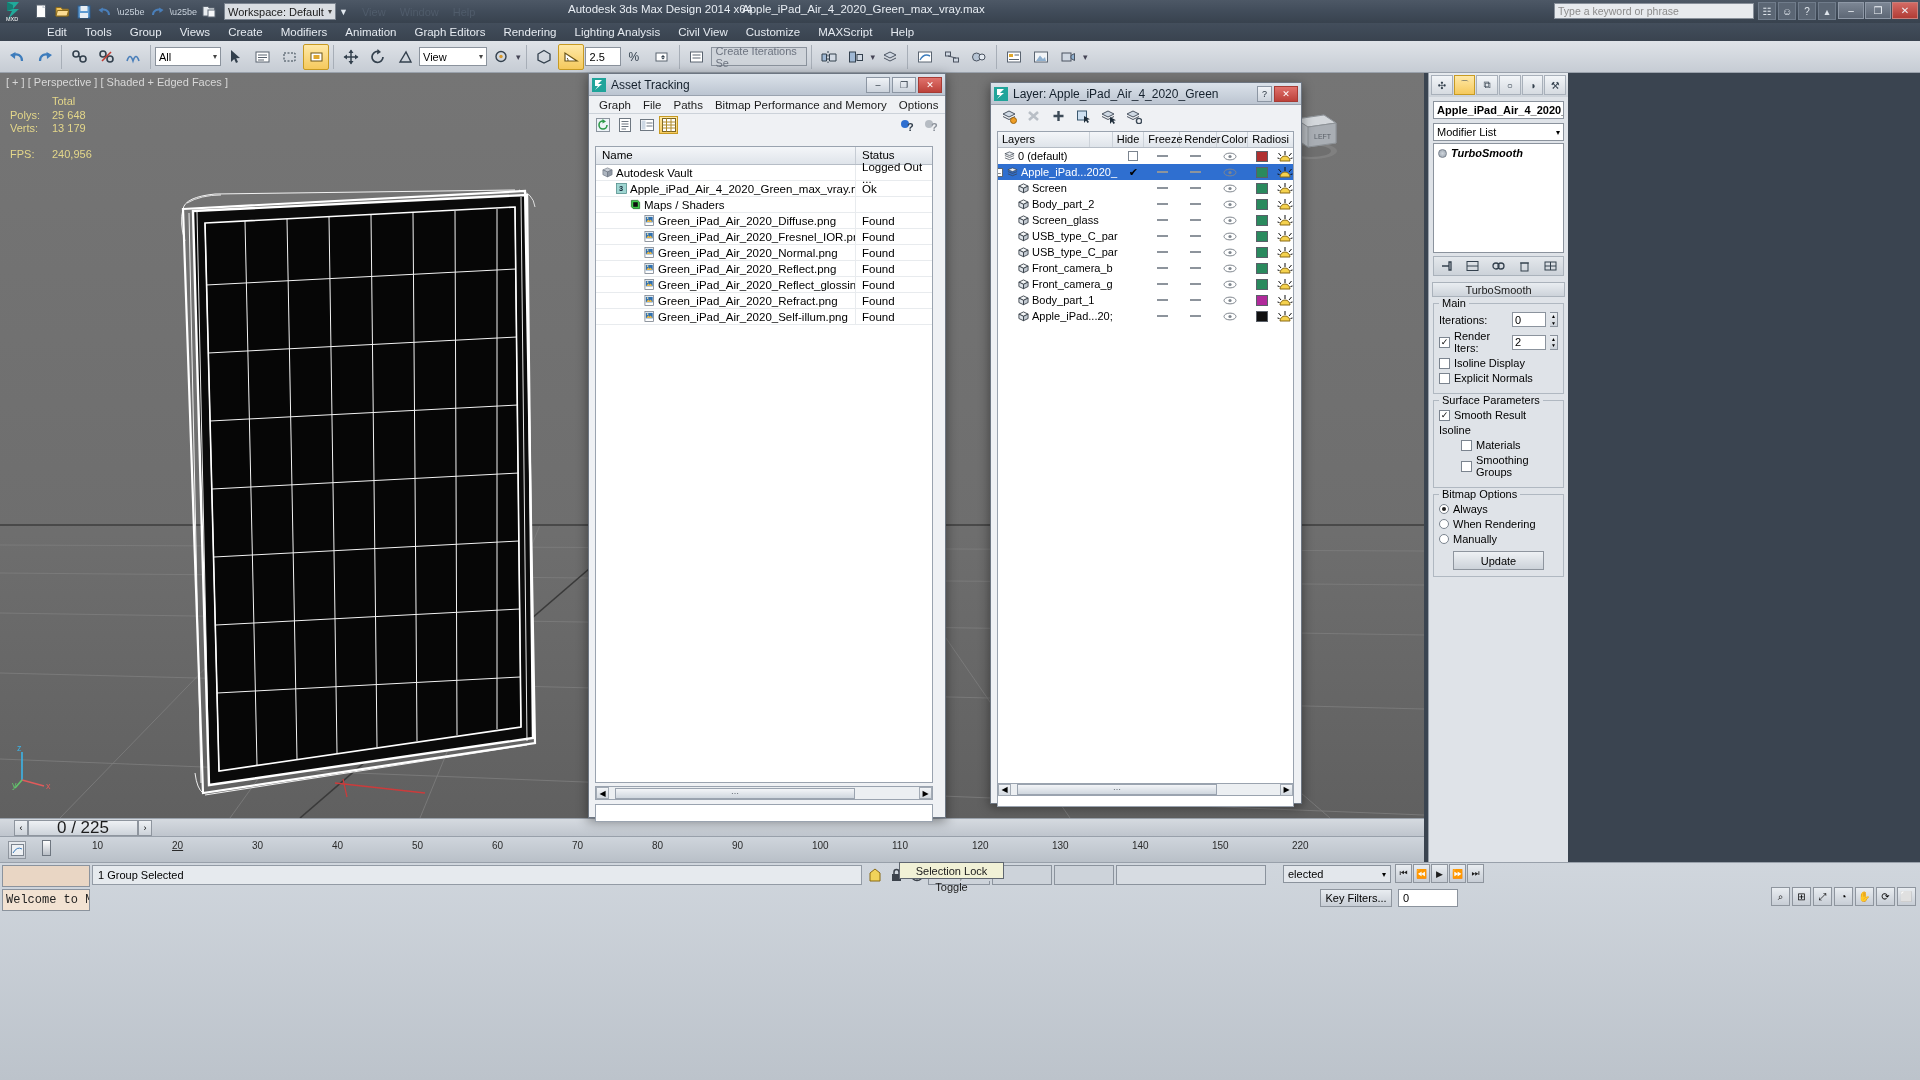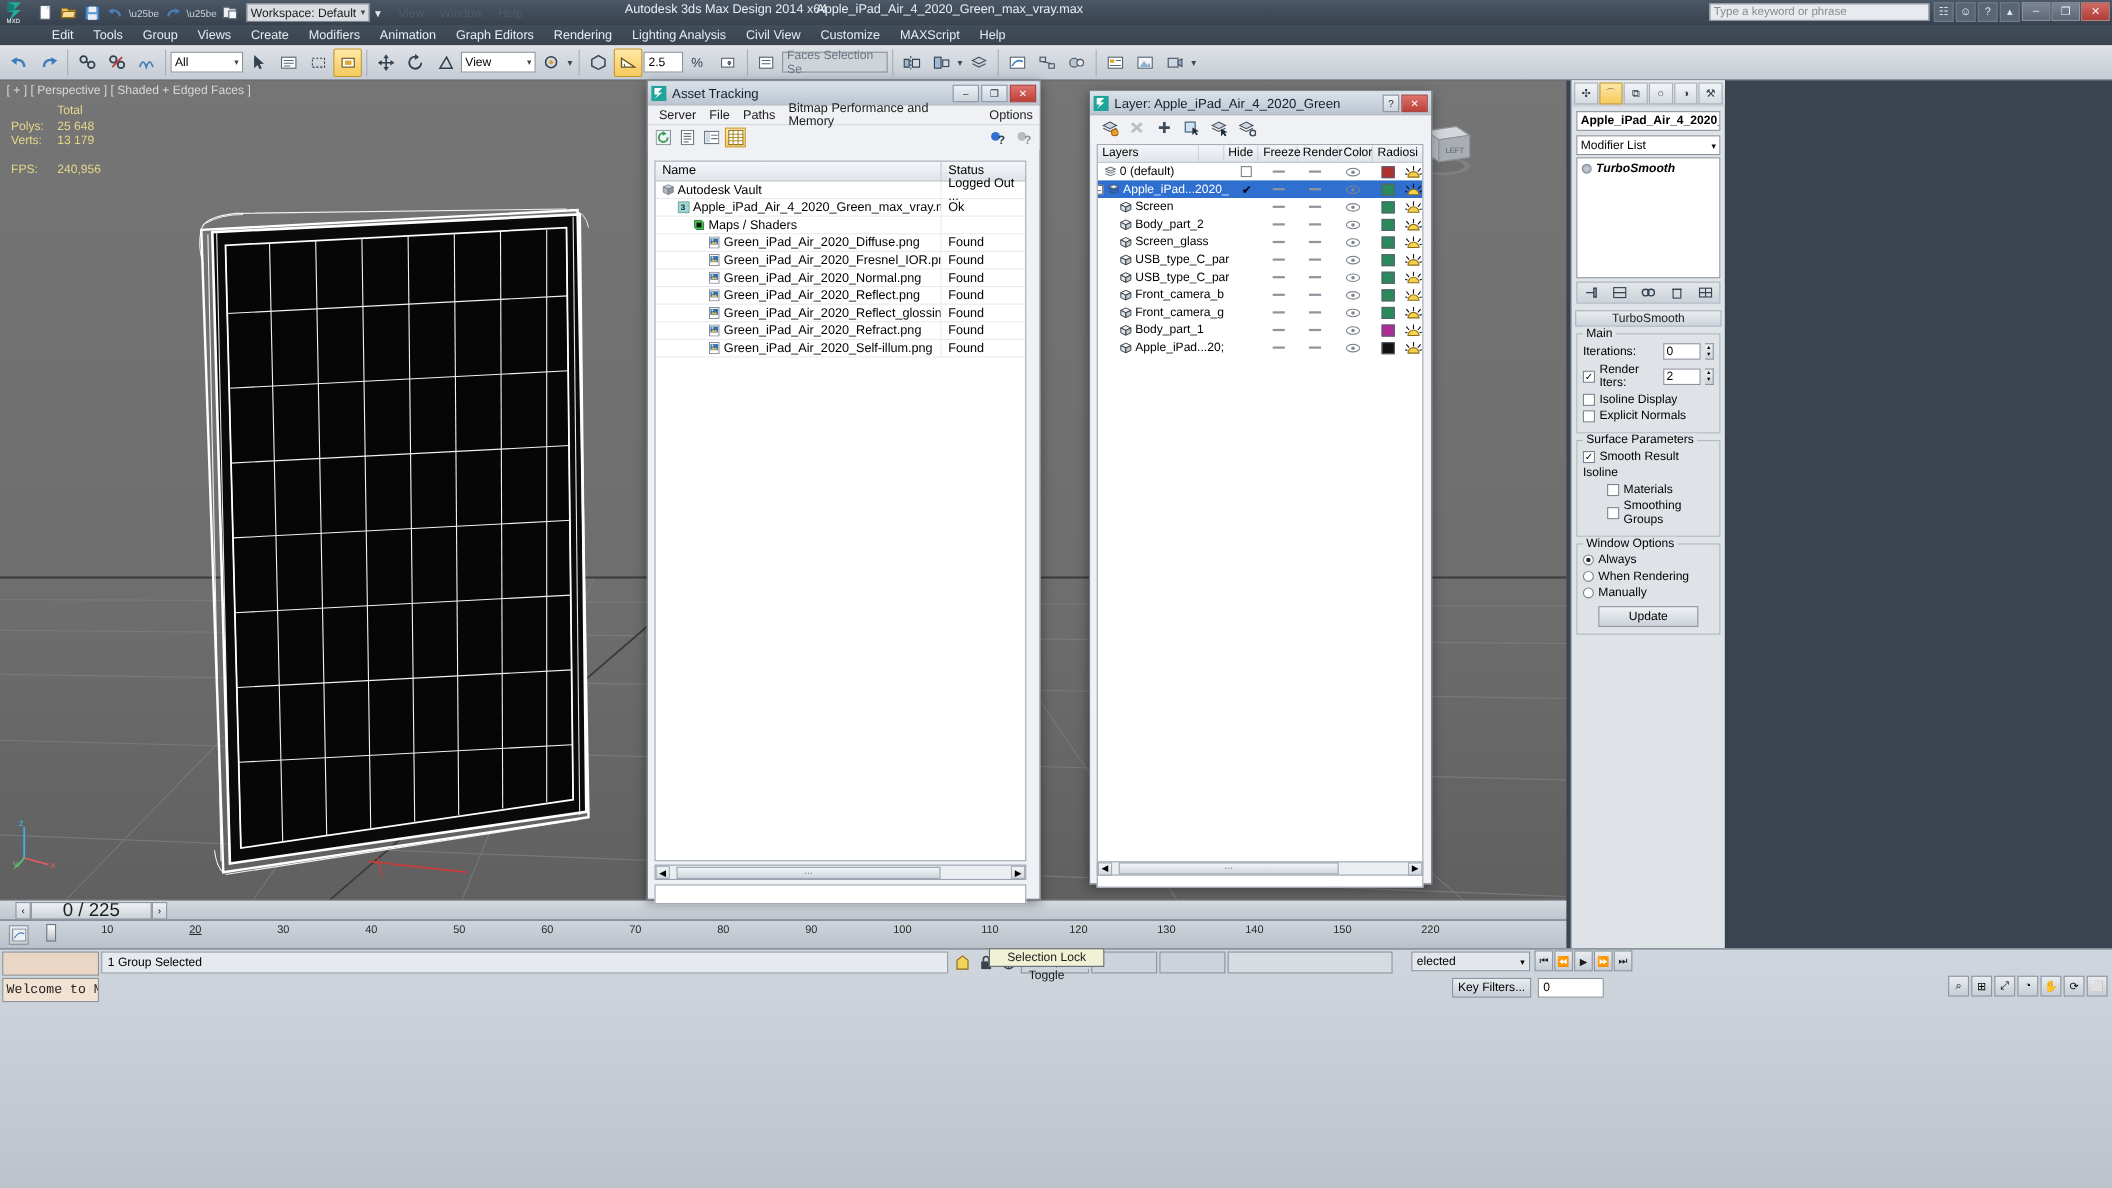--- a/index.html
+++ b/index.html
@@ -566,21 +566,21 @@
     </div>
     <div class="tsep"></div>
     <div class="tbtn">
       <svg width="15" height="14">
           <rect x="1.5" y="2" width="12" height="10" fill="#fff" stroke="#5a6470"></rect>
           <line x1="3.5" y1="5" x2="11.5" y2="5" stroke="#5a6470"></line>
           <line x1="3.5" y1="8" x2="11.5" y2="8" stroke="#5a6470"></line>
         </svg>
     </div>
     <div class="tfield gray" style="width:96px">
-      <span>Faces Selection Se</span>
+      <span>Create Iterations Se</span>
     </div>
     <div class="tsep"></div>
     <div class="tbtn">
       <svg width="16" height="14">
           <path d="M7 1 L7 13" stroke="#33404d" stroke-dasharray="2 1.5"></path>
           <path d="M1 4 L5.5 4 L5.5 11 L1 11 Z" fill="#9fb8d4" stroke="#33404d"></path>
           <path d="M15 4 L8.5 4 L8.5 11 L15 11 Z" fill="#d2dae4" stroke="#33404d"></path>
         </svg>
     </div>
     <div class="tbtn">
@@ -792,21 +792,21 @@
         <path d="M3 2 L10 2 L6 6 L10 6 L3 12 L6 8 L3 8 Z" fill="#ffffff"></path>
       </svg>
       <span class="tt">Asset Tracking</span>
       <div class="dlg-wbtns">
         <div class="dw">–</div>
         <div class="dw">❐</div>
         <div class="dw close">✕</div>
       </div>
     </div>
     <div class="dlg-menu" id="atmenu">
-        <div class="mi">Server</div>
+        <div class="mi">Graph</div>
         <div class="mi">File</div>
         <div class="mi">Paths</div>
         <div class="mi">Bitmap Performance and Memory</div>
         <div class="mi">Options</div>
       </div>
     <div class="dlg-tools">
       <div class="dtb">
         <svg width="14" height="14">
             <rect x="0.5" y="0.5" width="13" height="13" fill="#eef3f8" stroke="#8b949e"></rect>
             <path d="M11 7 A4 4 0 1 1 7 3" stroke="#2e9a4a" stroke-width="1.6" fill="none"></path>
@@ -1628,21 +1628,21 @@
         <span class="cb"></span>
         <span class="lbl">Materials</span>
       </div>
       <div class="frow" style="padding-left:22px">
         <span class="cb"></span>
         <span class="lbl">Smoothing Groups</span>
       </div>
     </div>
 
     <div class="group">
-      <div class="gtitle">Window Options</div>
+      <div class="gtitle">Bitmap Options</div>
       <div class="frow">
         <span class="rb">
             <span class="in"></span>
           </span>
         <span class="lbl">Always</span>
       </div>
       <div class="frow">
         <span class="rb"></span>
         <span class="lbl">When Rendering</span>
       </div>

